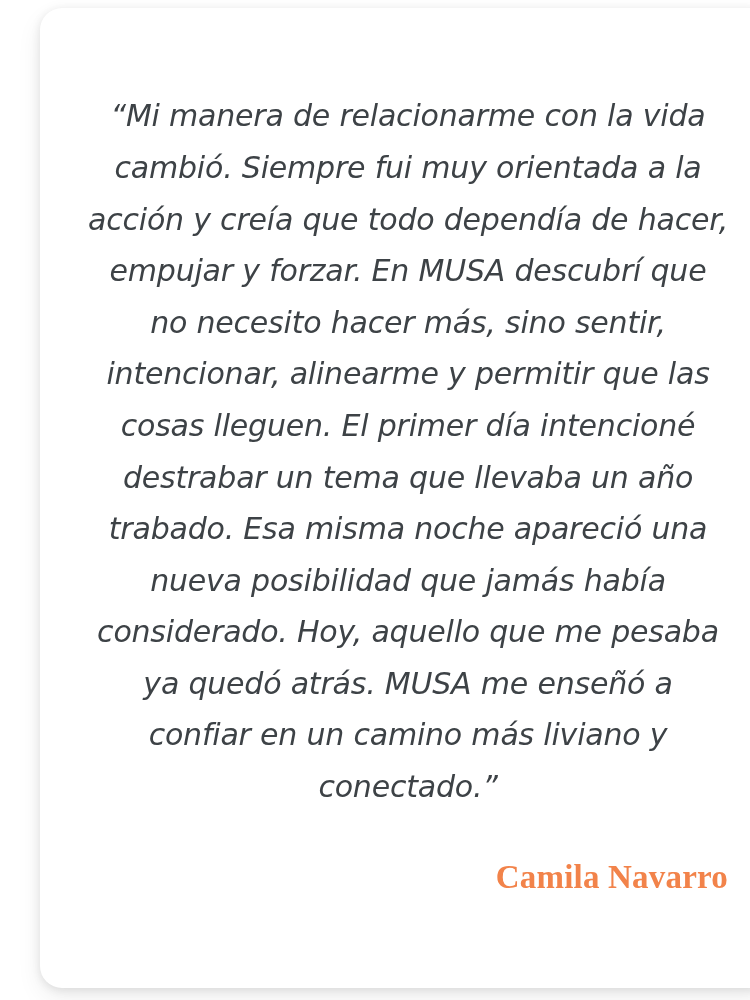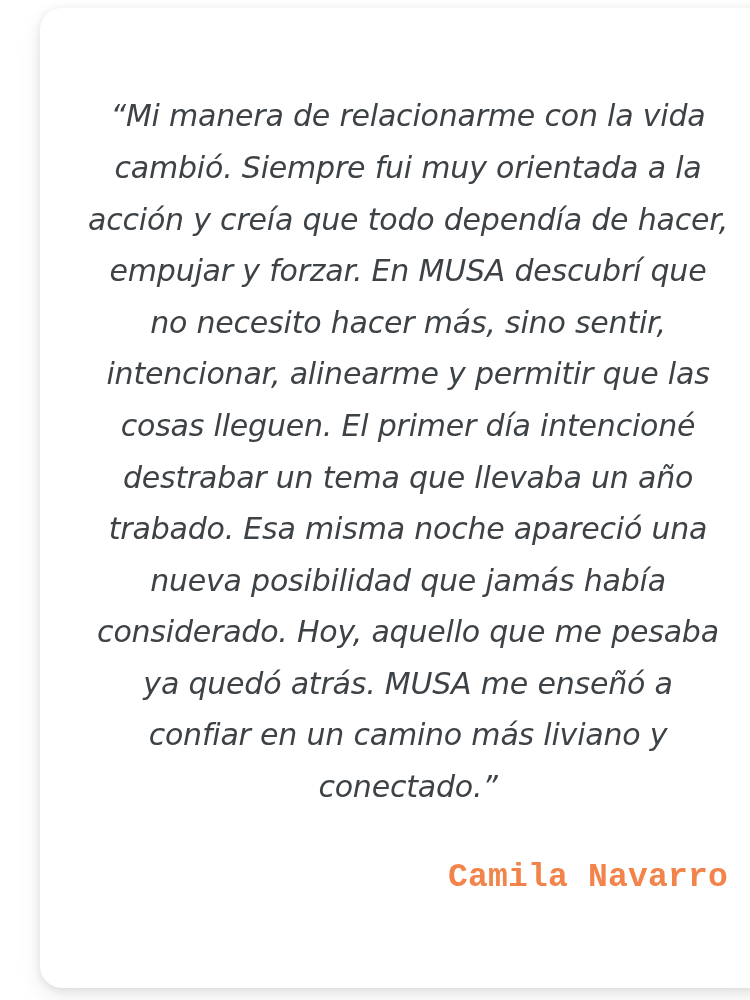--- a/index.html
+++ b/index.html
@@ -38,21 +38,21 @@
     line-height: 1.72;
     color: #3d4246;
     text-align: center;
     letter-spacing: -0.2px;
     max-width: 640px;
     margin: 0;
     font-weight: 400;
   }
   .author-name {
     margin-top: 46px;
-    font-family: Liberation Mono, monospace;
+    font-family: Liberation Serif, serif;
     font-weight: bold;
     font-size: 33px;
     color: #f2834a;
     text-align: center;
     letter-spacing: 0.2px;
   }
 </style>
 </head>
 <body>
 

